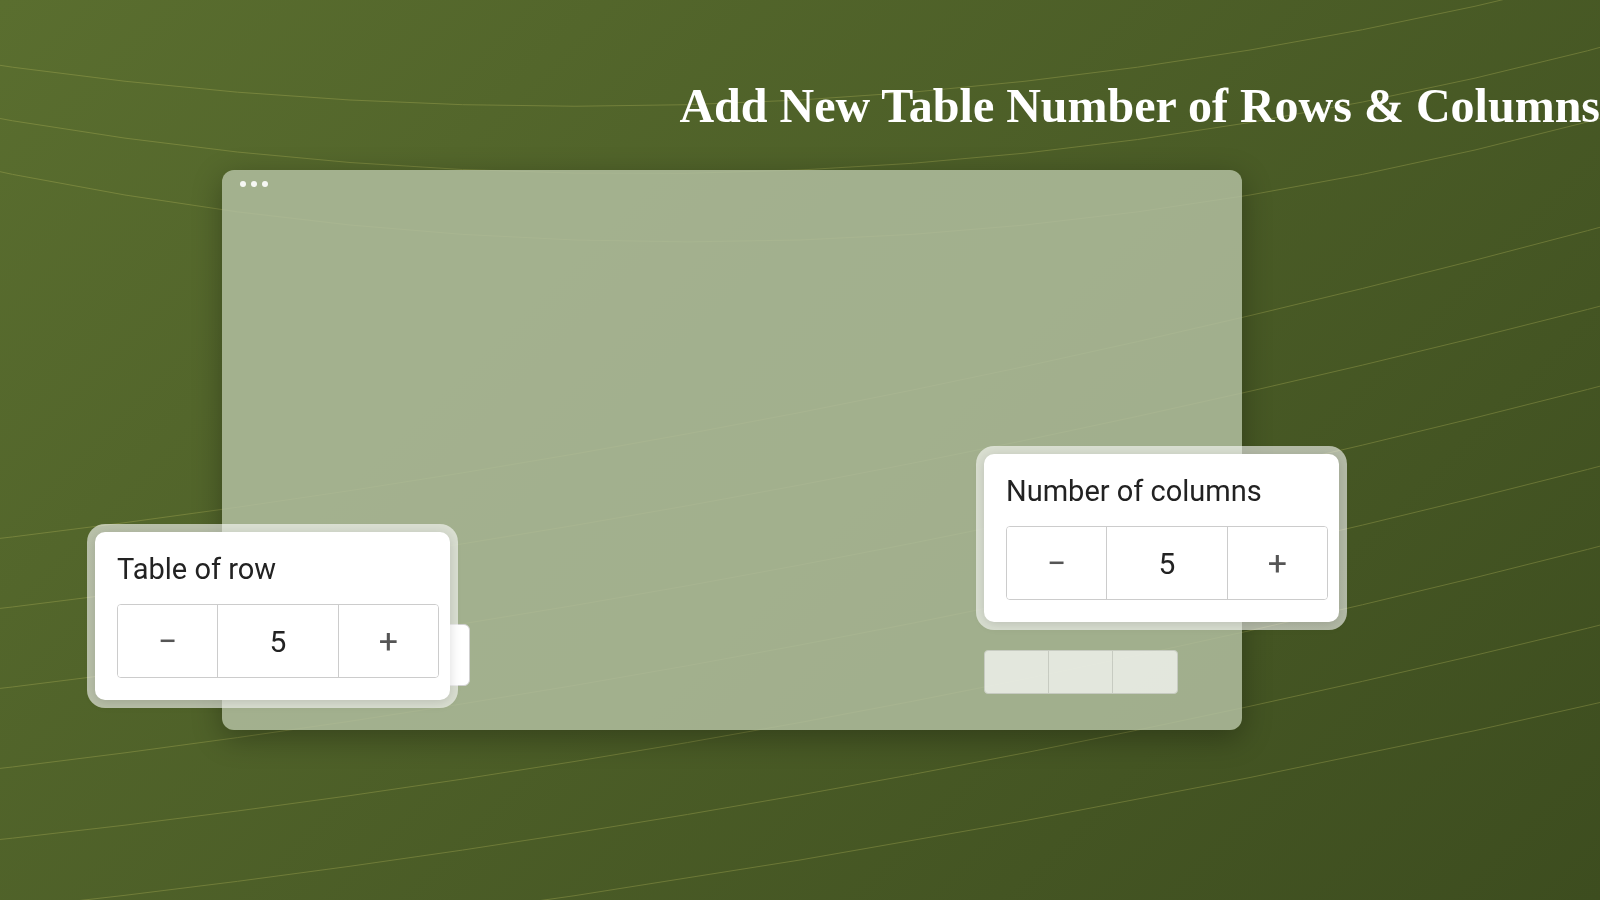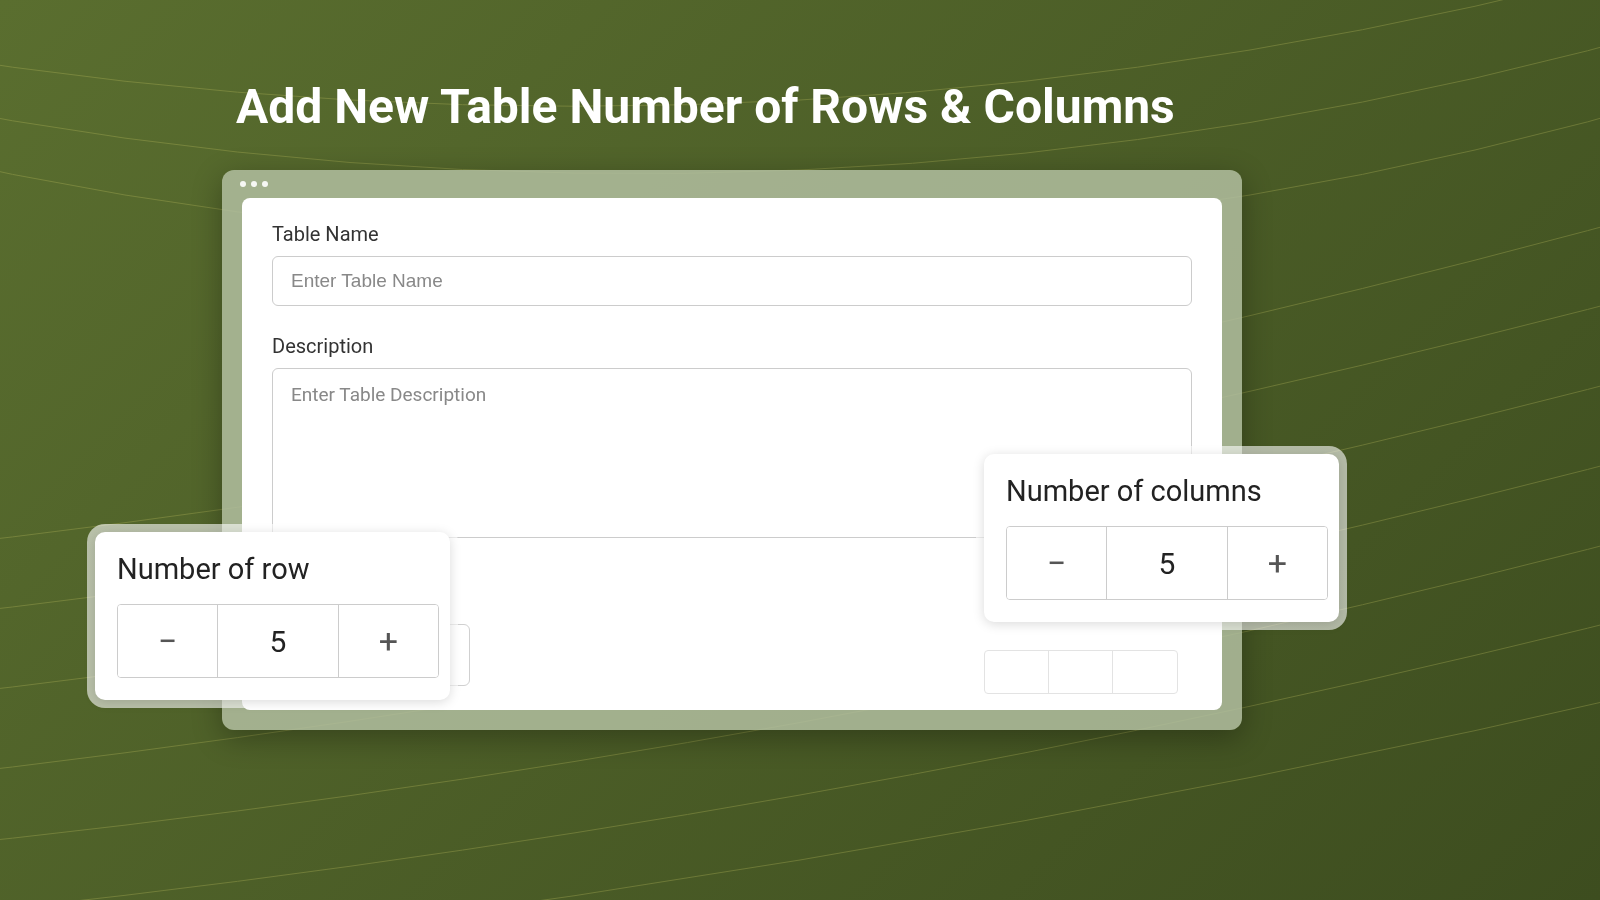--- a/index.html
+++ b/index.html
@@ -27,25 +27,26 @@
     
     .bg-lines svg {
       width: 100%;
       height: 100%;
     }
     
     .page-title {
       color: #ffffff;
       font-size: 48px;
       font-weight: 700;
-      text-align: left;
+      text-align: right;
       padding-top: 78px;
       padding-left: 236px;
       position: relative;
       z-index: 1;
+      font-family: Liberation Serif, serif;
     }
     
     
     .browser-window {
       position: absolute;
       left: 222px;
       top: 170px;
       width: 1020px;
       height: 560px;
       background: rgba(178, 190, 160, 0.85);
@@ -243,39 +244,32 @@
 </div>
 
 <h1 class="page-title">Add New Table Number of Rows &amp; Columns</h1>
 
 <div class="browser-window">
   <div class="browser-header">
     <div class="dot"></div>
     <div class="dot"></div>
     <div class="dot"></div>
   </div>
-  <div class="content-panel">
-    <label class="form-label">Table Name</label>
-    <input type="text" class="text-input" placeholder="Enter Table Name" style="">
-    
-    <label class="form-label">Description</label>
-    <textarea class="textarea-input" placeholder="Enter Table Description" style=""></textarea>
-  </div>
 </div>
 
 <div class="ghost-input-left"></div>
 
 <div class="ghost-stepper">
   <div></div>
     <div></div>
     <div></div>
 </div>
 
 <div class="stepper-card left">
-  <div class="stepper-label">Number of row</div>
+  <div class="stepper-label">Table of row</div>
   <div class="stepper-control">
     <div class="stepper-btn minus">
       <span>−</span>
     </div>
     <div class="stepper-value">5</div>
     <div class="stepper-btn plus">
       <span>+</span>
     </div>
   </div>
 </div>

